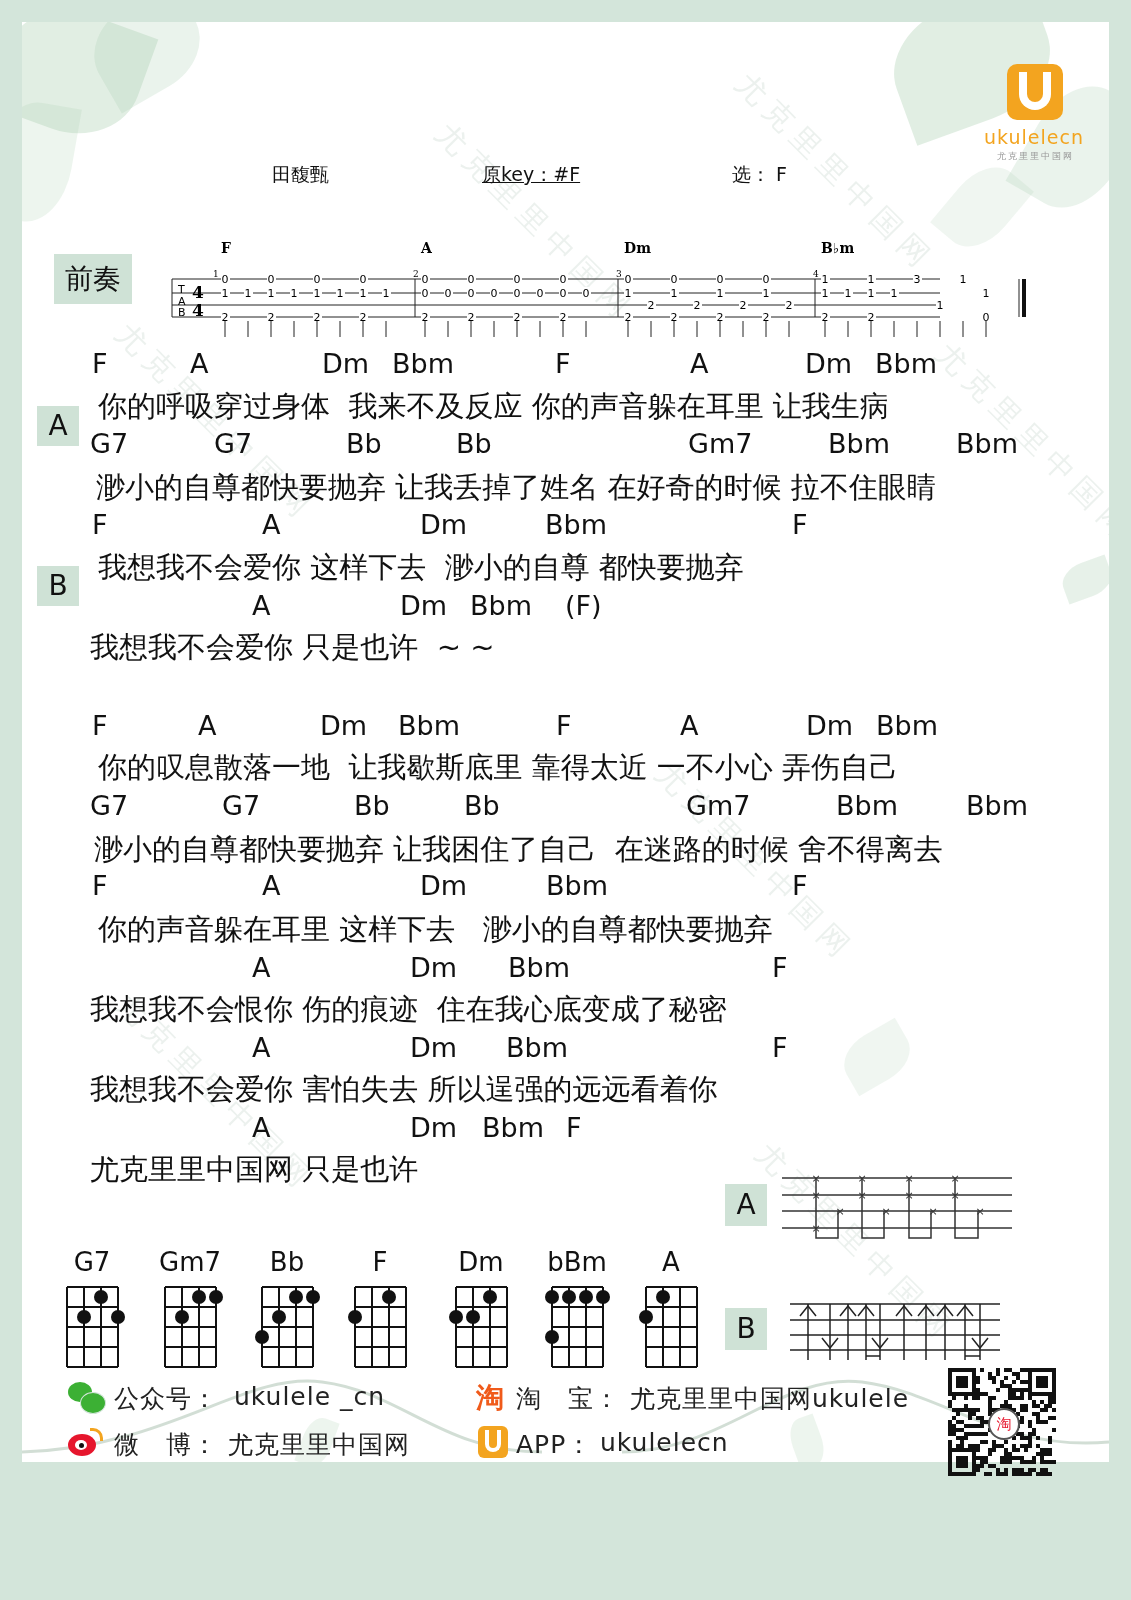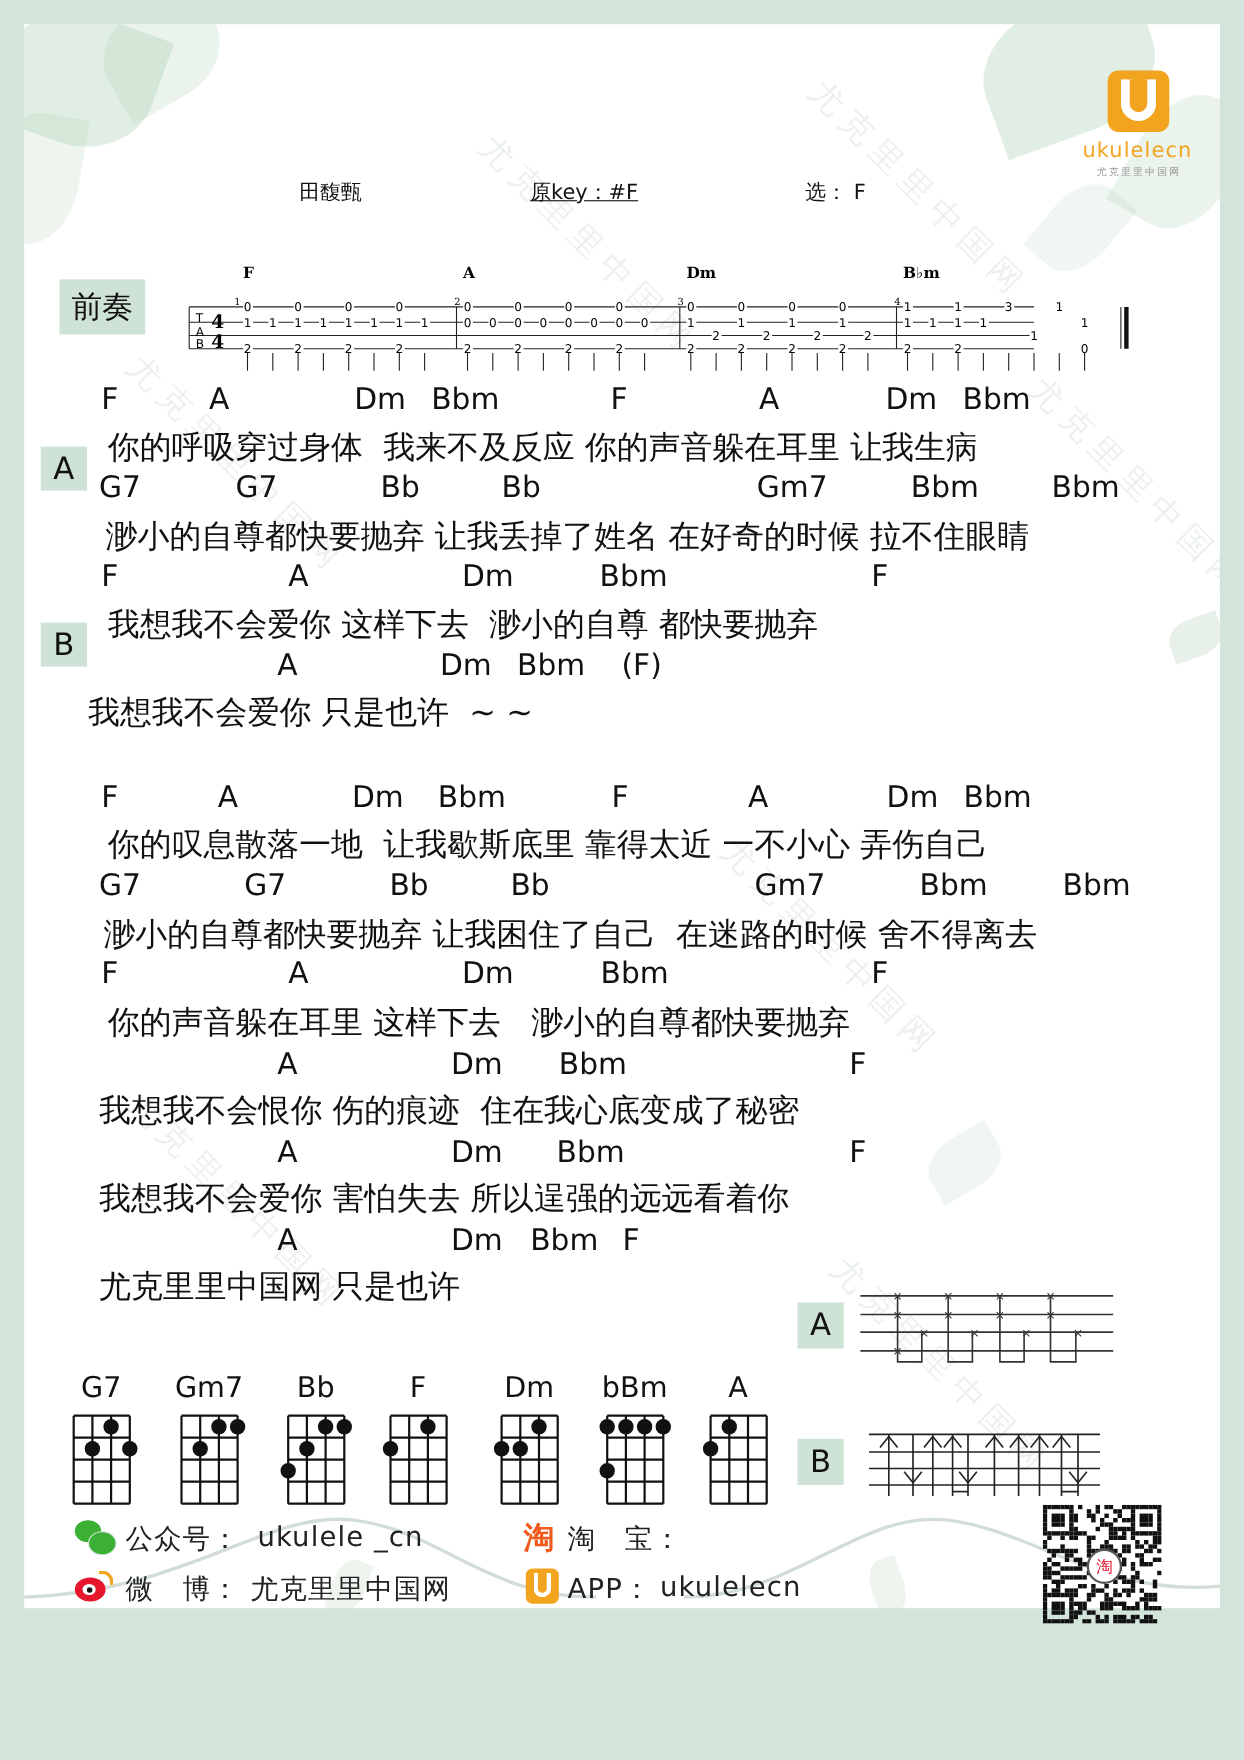--- a/index.html
+++ b/index.html
@@ -276,21 +276,21 @@
       <div class="chord" style="left: 70px; top: 487px;">F</div>
       <div class="chord" style="left: 240px; top: 487px;">A</div>
       <div class="chord" style="left: 398px; top: 487px;">Dm</div>
       <div class="chord" style="left: 523px; top: 487px;">Bbm</div>
       <div class="chord" style="left: 770px; top: 487px;">F</div>
       <div class="lyric" style="left: 76px; top: 526px;">我想我不会爱你 这样下去  渺小的自尊 都快要抛弃</div>
       <div class="chord" style="left: 230px; top: 568px;">A</div>
       <div class="chord" style="left: 378px; top: 568px;">Dm</div>
       <div class="chord" style="left: 448px; top: 568px;">Bbm</div>
       <div class="chord" style="left: 543px; top: 568px;">(F)</div>
-      <div class="lyric" style="left: 58px; top: 606px;">我想我不会爱你 只是也许  ~ ~</div>
+      <div class="lyric" style="left: 68px; top: 606px;">我想我不会爱你 只是也许  ~ ~</div>
       <div class="chord" style="left: 70px; top: 688px;">F</div>
       <div class="chord" style="left: 176px; top: 688px;">A</div>
       <div class="chord" style="left: 298px; top: 688px;">Dm</div>
       <div class="chord" style="left: 376px; top: 688px;">Bbm</div>
       <div class="chord" style="left: 534px; top: 688px;">F</div>
       <div class="chord" style="left: 658px; top: 688px;">A</div>
       <div class="chord" style="left: 784px; top: 688px;">Dm</div>
       <div class="chord" style="left: 854px; top: 688px;">Bbm</div>
       <div class="lyric" style="left: 76px; top: 726px;">你的叹息散落一地  让我歇斯底里 靠得太近 一不小心 弄伤自己</div>
       <div class="chord" style="left: 68px; top: 768px;">G7</div>
@@ -527,20 +527,21 @@
     <div style="position:absolute;left:2px;top:6px;width:28px;height:22px;border-radius:50%;background:#e6162d;"></div>
     <div style="position:absolute;left:9px;top:12px;width:12px;height:10px;border-radius:50%;background:#fff;"></div>
     <div style="position:absolute;left:13px;top:15px;width:5px;height:5px;border-radius:50%;background:#111;"></div>
     <div style="position:absolute;left:24px;top:0;width:10px;height:10px;border-top:3px solid #f3a41f;border-right:3px solid #f3a41f;border-radius:0 10px 0 0;"></div>
   </div>
   <div class="ft" style="left:114px;top:50px;">微　博：</div>
   <div class="ft" style="left:228px;top:50px;">尤克里里中国网</div>
 
   <div class="abs" style="left:476px;top:4px;width:34px;height:32px;color:#f05a1a;font-size:28px;font-weight:bold;line-height:32px;">淘</div>
   <div class="ft" style="left:516px;top:4px;">淘　宝：</div>
+  <div class="ft" style="left:630px;top:4px;">尤克里里中国网ukulele</div>
 
   <div class="abs" style="left:478px;top:48px;width:30px;height:32px;background:#f3a41f;border-radius:6px;">
     <div style="position:absolute;left:7px;top:4px;width:16px;height:22px;border:4px solid #fff;border-top:none;border-radius:0 0 9px 9px;box-sizing:border-box;"></div>
   </div>
   <div class="ft" style="left:516px;top:50px;">APP：</div>
   <div class="ft" style="left:600px;top:50px;">ukulelecn</div>
 
   <div class="abs" style="left:948px;top:-10px;width:108px;height:108px;">
     <svg width="108" height="108" id="qrsvg">
         <rect x="0" y="0" width="4" height="4" fill="#111"></rect>

